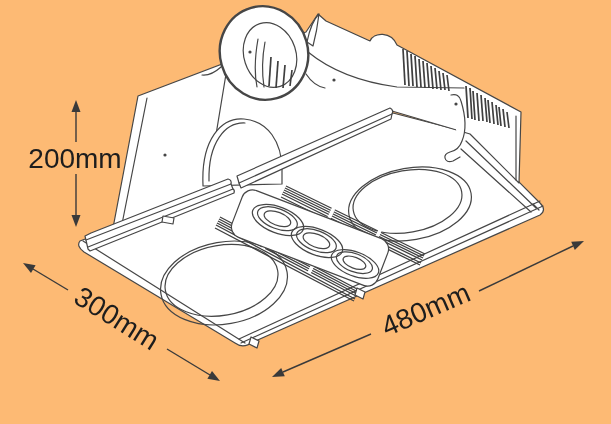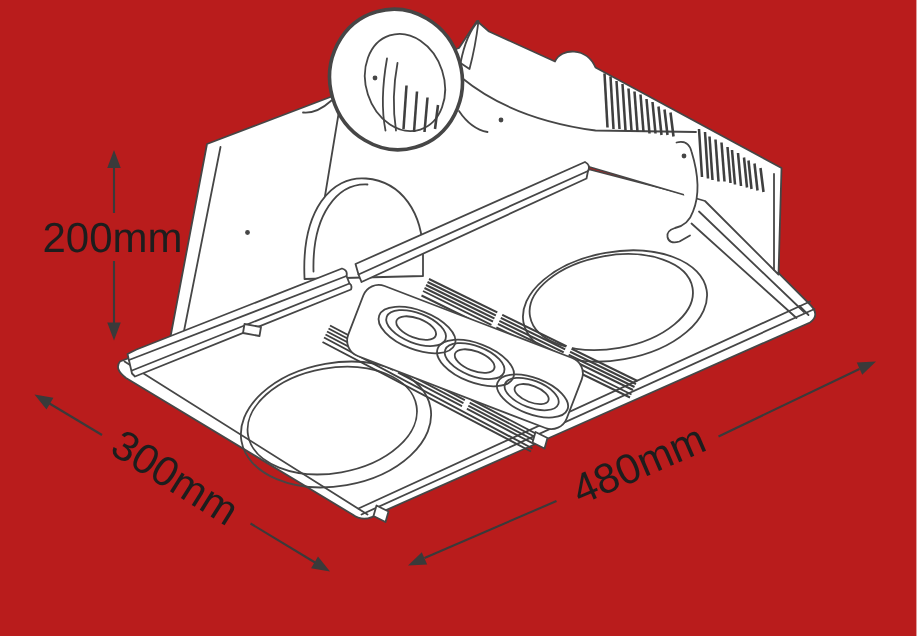--- a/index.html
+++ b/index.html
@@ -5,21 +5,21 @@
   html, body {
     margin: 0;
     padding: 0;
     background: #ffffff;
     font-family: "Liberation Sans", sans-serif;
   }
   .stage {
     position: relative;
     width: 611px;
     height: 424px;
-    background: #b91c1c;
+    background: #fdba74;
     overflow: hidden;
   }
   svg { display: block; }
   .ln {
     fill: none;
     stroke: #464646;
     stroke-width: 1.2;
     stroke-linecap: round;
     stroke-linejoin: round;
   }

